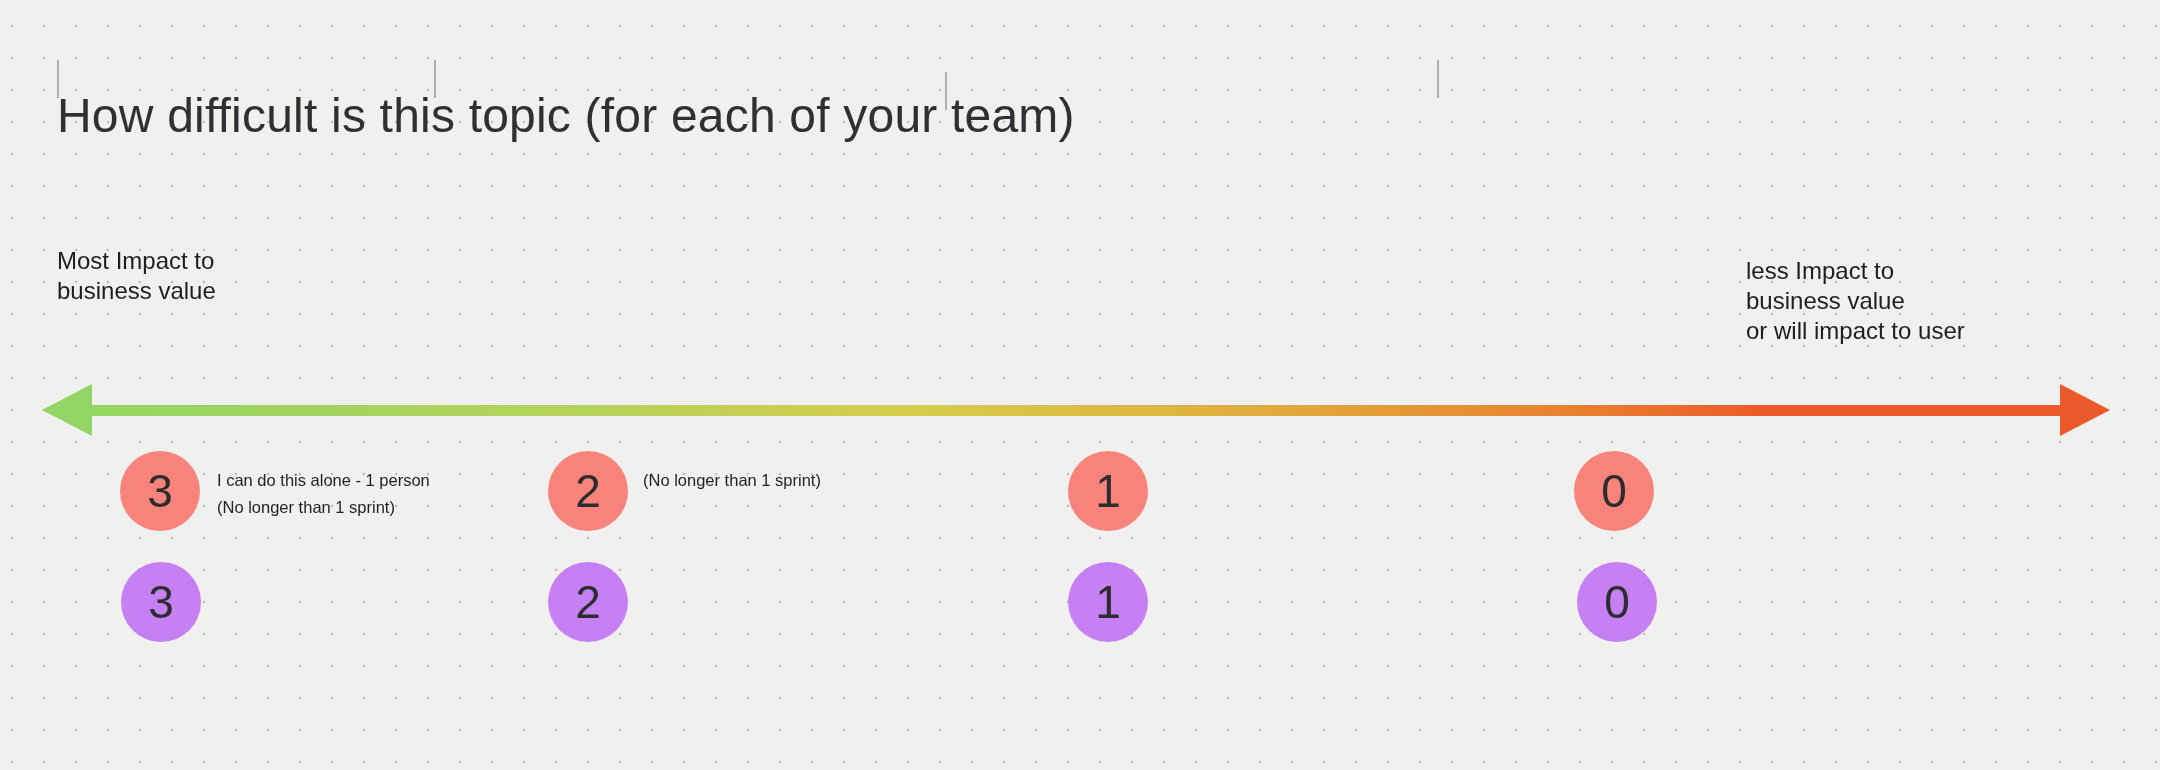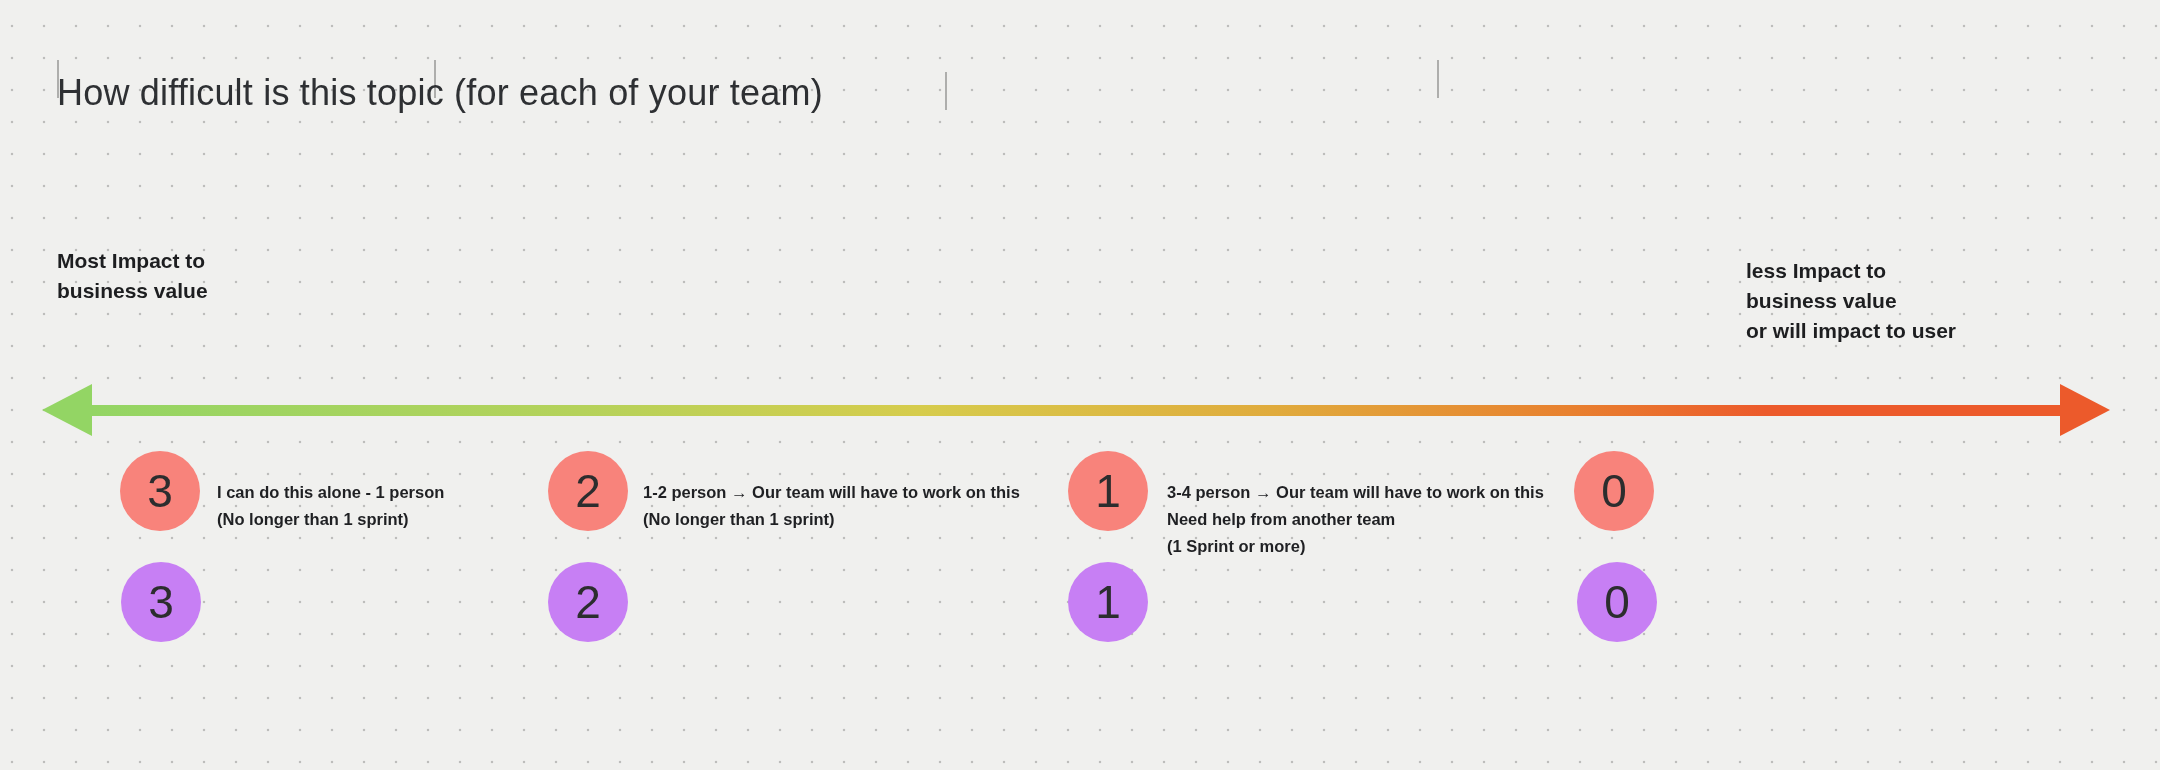--- a/index.html
+++ b/index.html
@@ -16,31 +16,31 @@
     background-size: 32px 32px;
     background-position: -4px 10px;
   }
   .tick {
     position: absolute;
     width: 2px; height: 38px;
     background: #aeaeac;
   }
   .board-title {
     position: absolute;
-    left: 57px; top: 72px;
-    font-size: 36px;
+    left: 57px; top: 88px;
+    font-size: 48px;
     font-weight: 400;
     color: #2e3033;
     letter-spacing: 0.2px;
     white-space: nowrap;
   }
   .impact-label {
     position: absolute;
-    font-size: 21px;
-    font-weight: 700;
+    font-size: 24px;
+    font-weight: 400;
     line-height: 30px;
     color: #1d1e20;
     white-space: nowrap;
   }
   .impact-label.left  { left: 57px;  top: 246px; }
   .impact-label.right { left: 1746px; top: 256px; }
 
   .arrow-shaft {
     position: absolute;
     left: 88px; top: 405px;
@@ -72,25 +72,24 @@
     font-size: 46px;
     color: #2c2d2e;
   }
   .circle.score { background: #F8837B; top: 451px; }
   .circle.vote  { background: #C77FF4; top: 562px; }
 
   .desc {
     position: absolute;
     top: 467px;
     font-size: 16.5px;
-    font-weight: 700;
+    font-weight: 400;
     line-height: 27px;
     color: #1f2023;
     white-space: nowrap;
-    margin-top: 12px;
   }
 </style>
 </head>
 <body>
 
 <div class="canvas">
 
   <div class="tick" style="left:57px; top:60px"></div>
   <div class="tick" style="left:434px; top:60px"></div>
   <div class="tick" style="left:945px; top:72px"></div>
@@ -123,34 +122,28 @@
     <div>(No longer than 1 sprint)</div>
   </div>
   <div class="circle vote" style="left:121px">
     <span>3</span>
   </div>
 
   <div class="circle score" style="left:548px">
     <span>2</span>
   </div>
   <div class="desc" style="left:643px">
-    <div>1-2 person → Our team will have to work on this</div>
     <div>(No longer than 1 sprint)</div>
   </div>
   <div class="circle vote" style="left:548px">
     <span>2</span>
   </div>
 
   <div class="circle score" style="left:1068px">
     <span>1</span>
-  </div>
-  <div class="desc" style="left:1167px">
-    <div>3-4 person → Our team will have to work on this</div>
-    <div>Need help from another team</div>
-    <div>(1 Sprint or more)</div>
   </div>
   <div class="circle vote" style="left:1068px">
     <span>1</span>
   </div>
 
   <div class="circle score" style="left:1574px">
     <span>0</span>
   </div>
   <div class="desc" style="left:1674px">
   </div>

